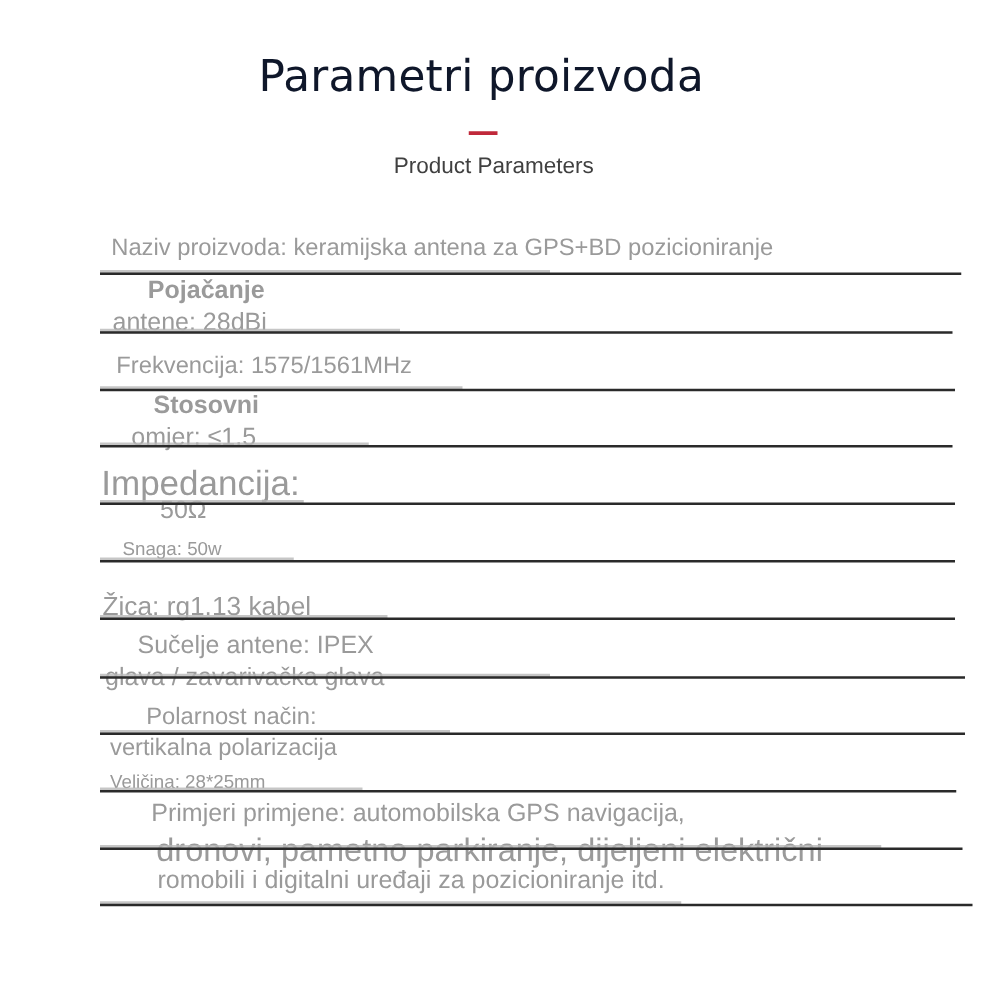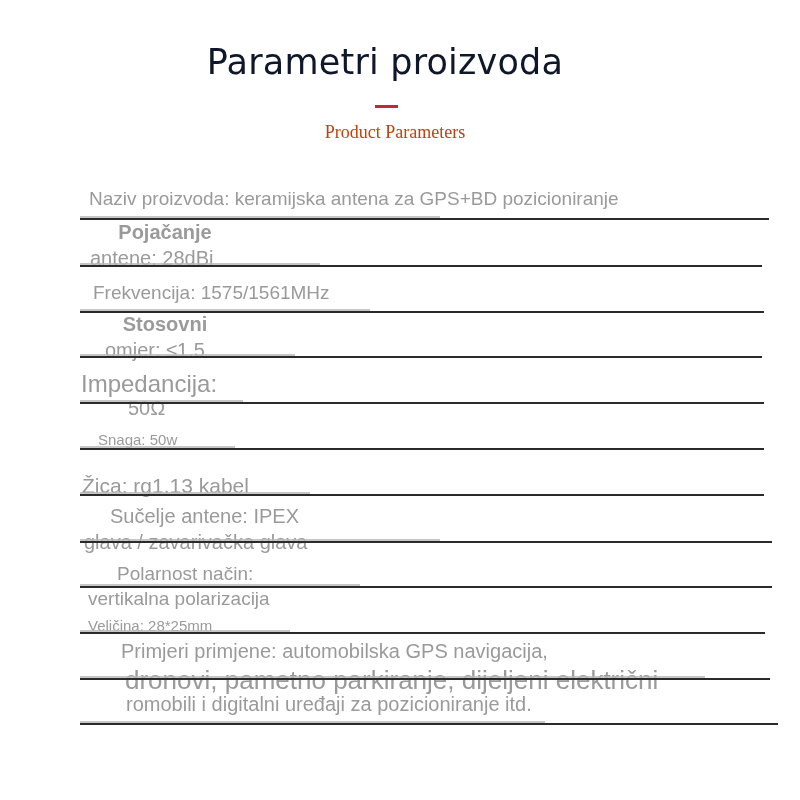--- a/index.html
+++ b/index.html
@@ -9,21 +9,21 @@
     }
     .title {
       position: absolute; left: 0; width: 770px; top: 42px; text-align: center;
       font-family: "DejaVu Sans", sans-serif; font-size: 35px; color: #0f172a; letter-spacing: 0.2px;
     }
     .accent-bar {
       position: absolute; left: 375px; top: 105px; width: 23px; height: 3px; background: #c0283a;
     }
     .subtitle {
       position: absolute; left: 0; width: 790px; top: 122px; text-align: center;
-      font-family: Liberation Serif, serif; font-size: 18px; color: #c2410c;
+      font-family: Liberation Sans, sans-serif; font-size: 18px; color: #404040;
     }
     .rule {
       position: absolute; height: 1.5px; background: #2a2a2a;
     }
     .ghost {
       position: absolute; height: 3px; background: #b8b8b8; opacity: 0.8;
     }
     .label {
       position: absolute; color: #9a9a9a; font-family: "Liberation Sans", sans-serif;
       white-space: nowrap; line-height: 1.2;
@@ -48,21 +48,21 @@
 
 <div class="label" style="left:93px; top:282px; font-size:19px;">Frekvencija: 1575/1561MHz</div>
 <div class="ghost" style="left:80px; top:309px; width:290px;"></div>
 <div class="rule" style="left:80px; top:311px; width:684px;"></div>
 
 <div class="label center" style="left:95px; width:140px; top:312px; font-size:20px;">Stosovni</div>
 <div class="label" style="left:105px; top:338px; font-size:20px;">omjer: ≤1.5</div>
 <div class="ghost" style="left:80px; top:354px; width:215px;"></div>
 <div class="rule" style="left:80px; top:356px; width:682px;"></div>
 
-<div class="label" style="left:81px; top:370px; font-size:24px;">Impedancija:</div>
+<div class="label" style="left:81px; top:370px; font-size:28px;">Impedancija:</div>
 <div class="label" style="left:128px; top:396px; font-size:20px;">50Ω</div>
 <div class="ghost" style="left:80px; top:400px; width:163px;"></div>
 <div class="rule" style="left:80px; top:402px; width:684px;"></div>
 
 <div class="label" style="left:98px; top:431px; font-size:15px;">Snaga: 50w</div>
 <div class="ghost" style="left:80px; top:446px; width:155px;"></div>
 <div class="rule" style="left:80px; top:448px; width:684px;"></div>
 
 <div class="label" style="left:82px; top:473px; font-size:21px;">Žica: rg1.13 kabel</div>
 <div class="ghost" style="left:80px; top:492px; width:230px;"></div>

